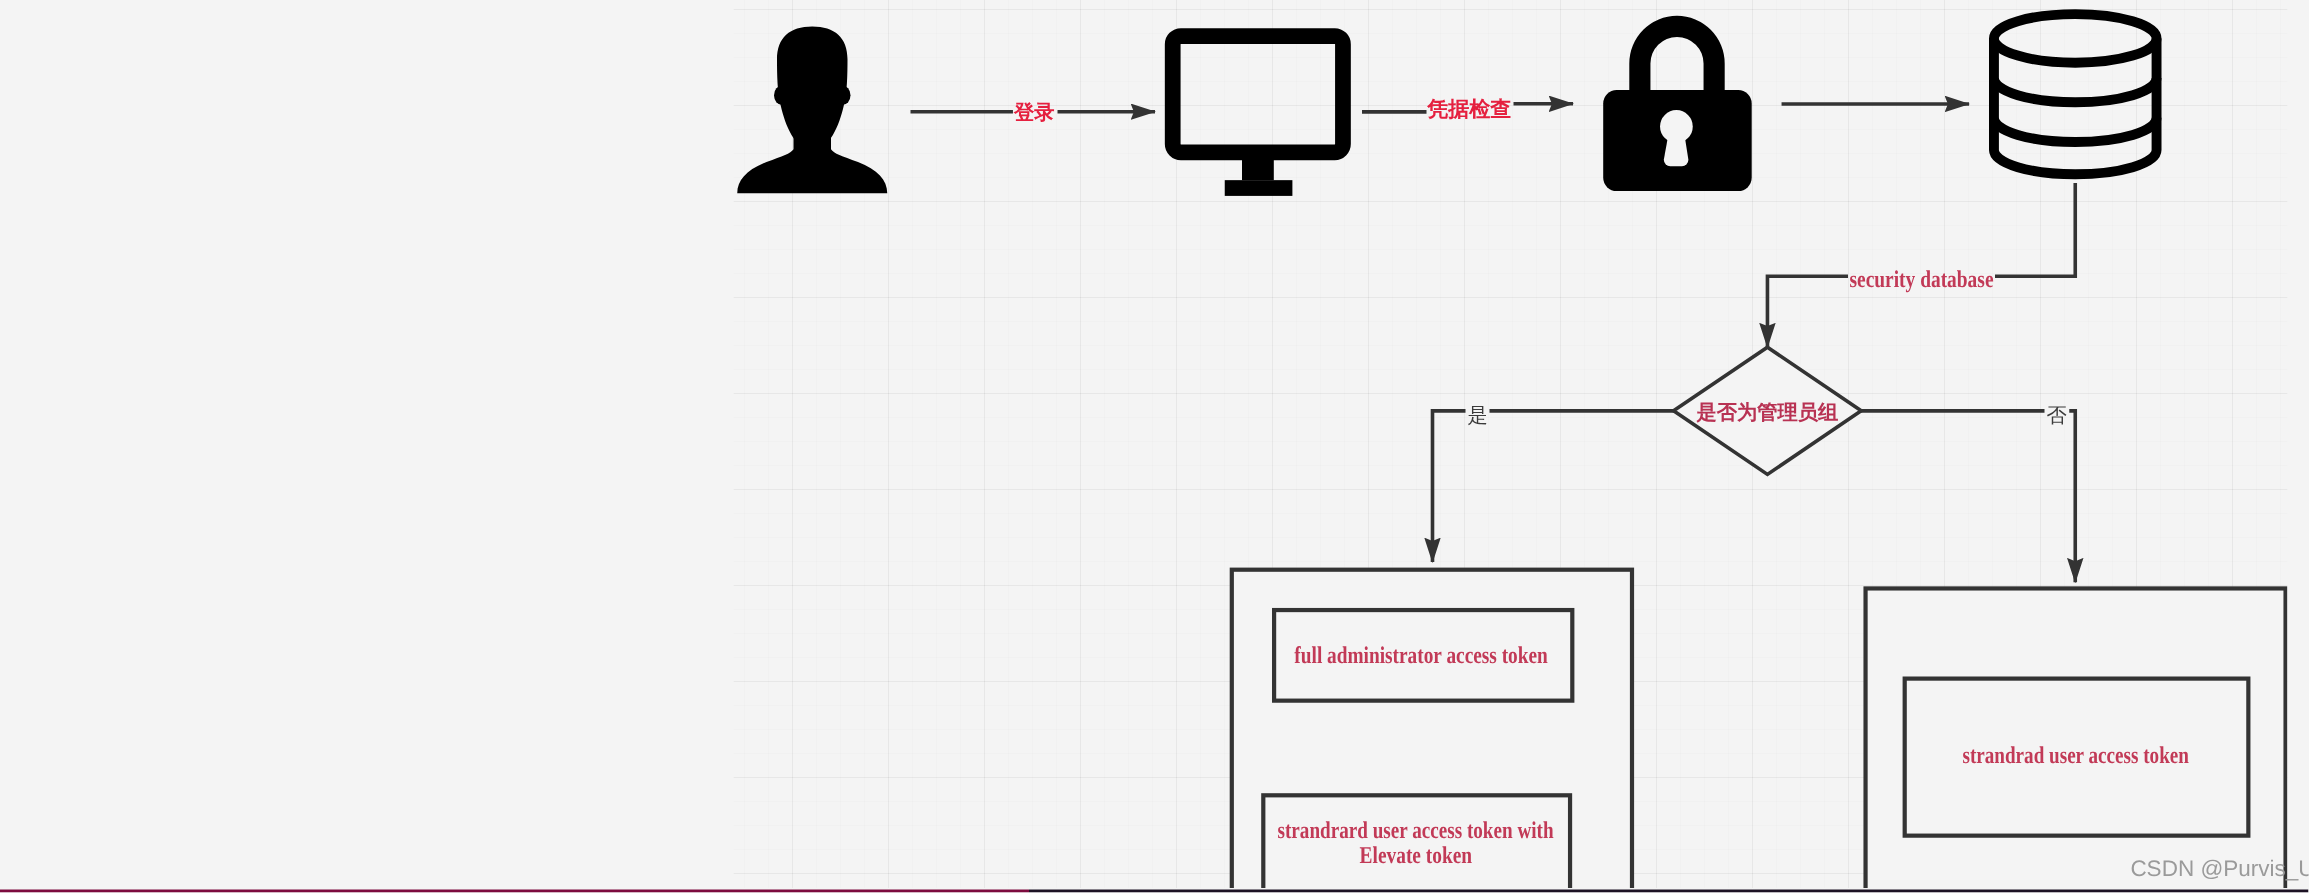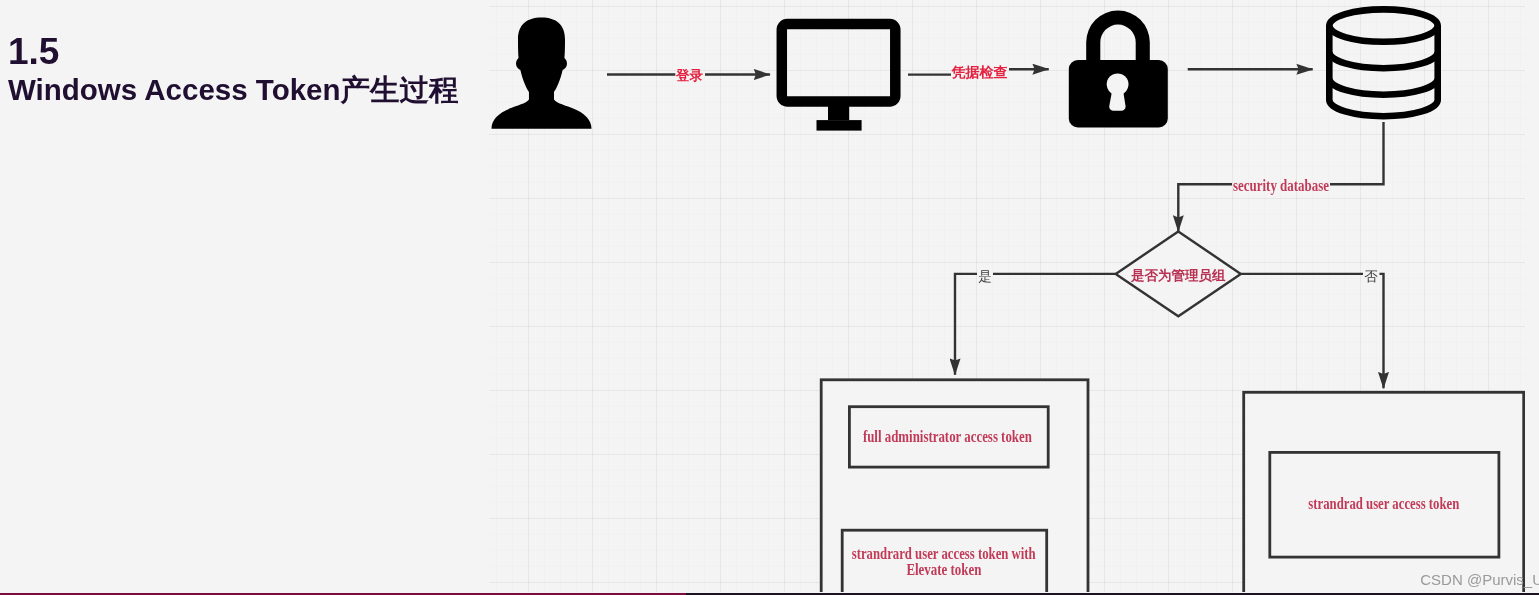--- a/index.html
+++ b/index.html
@@ -29,24 +29,20 @@
       font-family:"Liberation Sans",sans-serif;white-space:nowrap;}
   .lbl-red{fill:#c23a57;font-family:"Liberation Serif",serif;font-weight:bold;}
   .lbl-red-cjk{fill:#e5203f;font-family:"Liberation Sans",sans-serif;font-weight:bold;}
   .lbl-red-cjk2{fill:#b83253;font-family:"Liberation Sans",sans-serif;font-weight:bold;}
   .lbl-dark{fill:#3b3b3b;font-family:"Liberation Sans",sans-serif;}
 </style>
 </head>
 <body>
 
 <div id="root">
-  <div id="title">
-    <div id="t-num">1.5</div>
-    <div id="t-head">Windows Access Token产生过程</div>
-  </div>
 
   <div id="canvas">
     <div id="grid"></div>
     <svg id="dg" width="1036" height="592" viewBox="0 0 1036 592">
       <defs>
         <marker id="arw" viewBox="0 0 17 11" refX="16.3" refY="5.5" markerWidth="17" markerHeight="11" markerUnits="userSpaceOnUse" orient="auto-start-reverse">
           <path d="M 0 0 L 17 5.5 L 0 11 L 2.2 5.5 z" fill="#333"></path>
         </marker>
       </defs>
 

